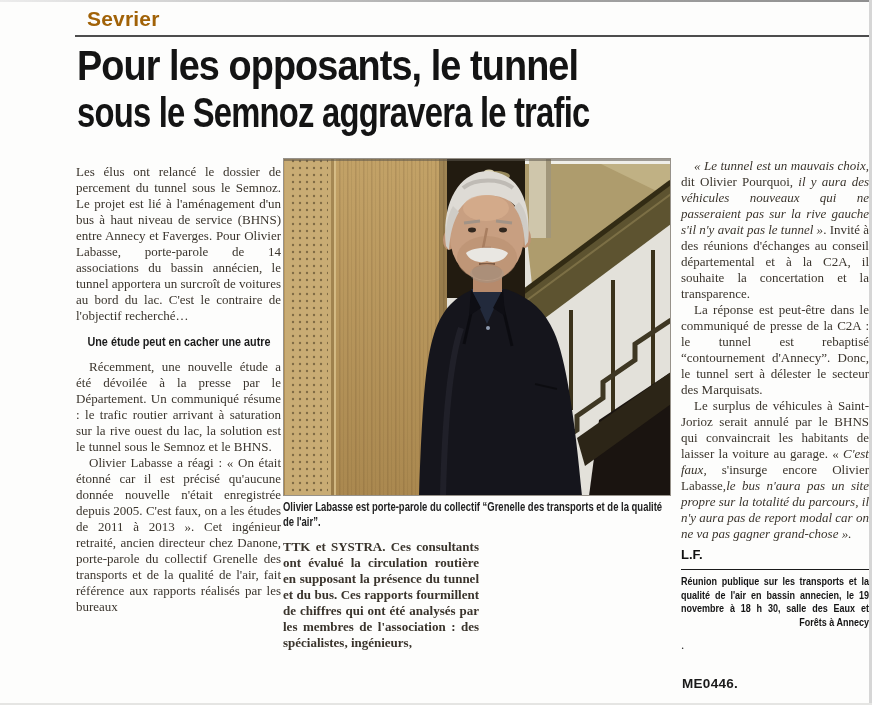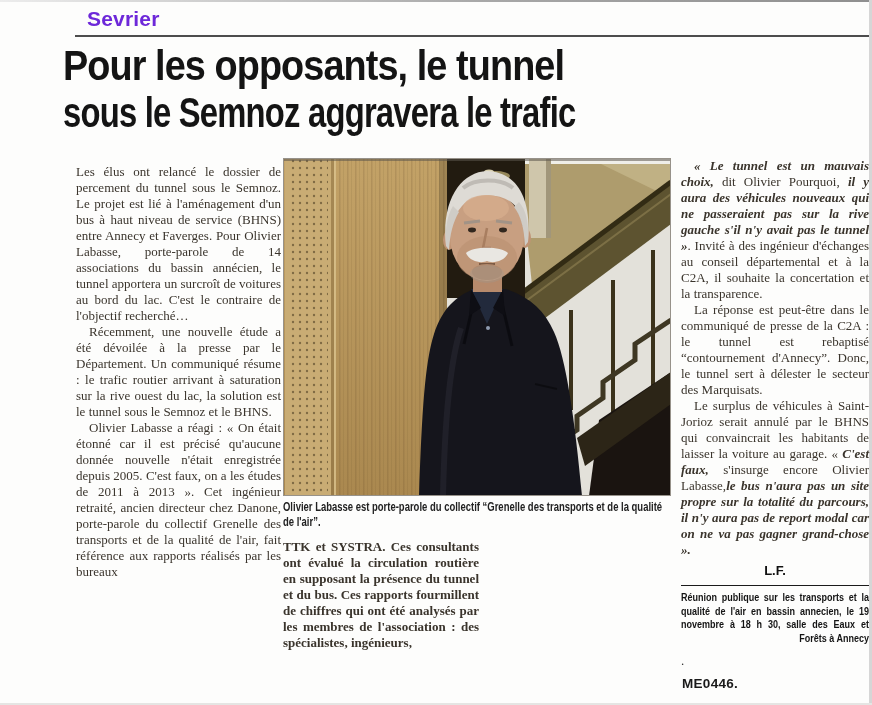--- a/index.html
+++ b/index.html
@@ -5,47 +5,47 @@
   html,body{margin:0;padding:0;background:#ffffff;}
   .page{position:relative;width:872px;height:705px;background:#fdfdfc;overflow:hidden;
         font-family:"Liberation Serif",serif;}
   
   .scan-top{position:absolute;top:0;left:0;width:872px;height:2px;
             background:linear-gradient(90deg,#ececec,#a8a8a8 55%,#8f8f8f);}
   .scan-right{position:absolute;top:0;right:0;width:3px;height:705px;background:#d6d6d6;}
   .scan-bottom{position:absolute;bottom:0;left:0;width:872px;height:2px;background:#e5e5e3;}
   
   .kicker{position:absolute;left:87px;top:6px;font:700 21px/26px "Liberation Sans",sans-serif;
-          color:#6d28d9;letter-spacing:.2px;}
+          color:#a16207;letter-spacing:.2px;}
   .kicker-rule{position:absolute;left:75px;top:35px;width:794px;height:2px;background:#4d4d4d;}
-  .headline{position:absolute;left:63px;top:42px;width:760px;color:#141414;
+  .headline{position:absolute;left:77px;top:42px;width:760px;color:#141414;
             font-family:"Liberation Sans",sans-serif;font-weight:700;}
   .hl-line{font-size:42px;line-height:47px;letter-spacing:-1px;white-space:nowrap;transform-origin:0 50%;}
   .hl1{transform:scaleX(.90);}
   .hl2{transform:scaleX(.78);}
   
   .col{position:absolute;color:#3a342c;font-size:13px;line-height:16px;text-align:justify;}
   .col p{margin:0;}
   .col-left{left:76px;top:164px;width:205px;}
   .col-mid1{left:283px;top:539px;width:196px;font-weight:bold;}
   .col-mid2{left:489px;top:539px;width:179px;}
   .col-right{left:681px;top:158px;width:188px;}
   .indent{text-indent:13px;}
-  .it{font-style:italic;font-weight:bold;}
+  .it{font-style:italic;}
   .subhead-block{margin:10px 0 9px;}
   .subhead{position:relative;left:50%;width:max-content;display:block;
            transform:translateX(-50%) scaleX(.8);transform-origin:center top;
            font:700 13.5px/16px "Liberation Sans",sans-serif;color:#1c1c1c;white-space:nowrap;}
   .mid-subhead{margin-top:24px;}
   
   .photo{position:absolute;left:283px;top:158px;width:388px;height:338px;}
   .caption{position:absolute;left:283px;top:500px;width:512px;transform:scaleX(.758);
            transform-origin:0 0;font:700 12.5px/15px "Liberation Sans",sans-serif;color:#222;}
   
-  .byline{text-align:center;font:700 13px/15px "Liberation Sans",sans-serif;margin-top:5px;color:#111;}
+  .byline{text-align:left;font:700 13px/15px "Liberation Sans",sans-serif;margin-top:5px;color:#111;}
   .note-rule{height:1px;background:#1b1b1b;margin:7px 0 5px;}
   .note{width:240px;transform:scaleX(.783);transform-origin:0 0;
         font:700 11.5px/13.5px "Liberation Sans",sans-serif;color:#141414;
         text-align:justify;text-align-last:right;-moz-text-align-last:right;}
   .stray{margin-top:8px;font-size:13px;color:#333;text-align:left;}
   .footer-code{position:absolute;left:646px;top:676px;
                font:700 13.5px "Liberation Sans",sans-serif;color:#1a1a1a;letter-spacing:.3px;padding-left:36px;}
 </style>
 </head>
 <body>
@@ -58,20 +58,23 @@
   <div class="kicker">Sevrier</div>
   <div class="kicker-rule"></div>
 
   <div class="headline">
     <div class="hl-line hl1">Pour les opposants, le tunnel</div>
     <div class="hl-line hl2">sous le Semnoz aggravera le trafic</div>
   </div>
 
   <div class="col col-left">
     <p class="body">Les élus ont relancé le dossier de percement du tunnel sous le Semnoz. Le projet est lié à l'aménagement d'un bus à haut niveau de service (BHNS) entre Annecy et Faverges. Pour Olivier Labasse, porte-parole de 14 associations du bassin annécien, le tunnel apportera un surcroît de voitures au bord du lac. C'est le contraire de l'objectif recherché…</p>
+    <div class="subhead-block">
+      <span class="subhead">Une étude peut en cacher une autre</span>
+    </div>
     <p class="indent">Récemment, une nouvelle étude a été dévoilée à la presse par le Département. Un communiqué résume : le trafic routier arrivant à saturation sur la rive ouest du lac, la solution est le tunnel sous le Semnoz et le BHNS.</p>
     <p class="indent">Olivier Labasse a réagi : « On était étonné car il est précisé qu'aucune donnée nouvelle n'était enregistrée depuis 2005. C'est faux, on a les études de 2011 à 2013 ». Cet ingénieur retraité, ancien directeur chez Danone, porte-parole du collectif Grenelle des transports et de la qualité de l'air, fait référence aux rapports réalisés par les bureaux</p>
   </div>
 
   <div class="photo">
     <svg viewBox="0 0 388 338" width="388" height="338" xmlns="http://www.w3.org/2000/svg">
       <defs>
         <linearGradient id="woodG" x1="0" y1="0" x2="0" y2="1">
           <stop offset="0" stop-color="#c3a267"></stop>
             <stop offset="1" stop-color="#aa884f"></stop>
@@ -146,21 +149,21 @@
     </svg>
   </div>
   <div class="caption">Olivier Labasse est porte-parole du collectif “Grenelle des transports et de la qualité de l'air”.</div>
 
   <div class="col col-mid1">
     <p>TTK et SYSTRA. Ces consultants ont évalué la circulation routière en supposant la présence du tunnel et du bus. Ces rapports fourmillent de chiffres qui ont été analysés par les membres de l'association : des spécialistes, ingénieurs,</p>
   </div>
 
 
   <div class="col col-right">
-    <p class="indent"><span class="it">« Le tunnel est un mauvais choix, </span><span>dit Olivier Pourquoi, </span><span class="it">il y aura des véhicules nouveaux qui ne passeraient pas sur la rive gauche s'il n'y avait pas le tunnel »</span><span>. Invité à des ingénieur d'échanges au conseil départemental et à la C2A, il souhaite la concertation et la transparence.</span></p>
+    <p class="indent"><span class="it">« Le tunnel est un mauvais choix, </span><span>dit Olivier Pourquoi, </span><span class="it">il y aura des véhicules nouveaux qui ne passeraient pas sur la rive gauche s'il n'y avait pas le tunnel »</span><span>. Invité à des réunions d'échanges au conseil départemental et à la C2A, il souhaite la concertation et la transparence.</span></p>
     <p class="indent">La réponse est peut-être dans le communiqué de presse de la C2A : le tunnel est rebaptisé “contournement d'Annecy”. Donc, le tunnel sert à délester le secteur des Marquisats.</p>
     <p class="indent"><span>Le surplus de véhicules à Saint-Jorioz serait annulé par le BHNS qui convaincrait les habitants de laisser la voiture au garage. « </span><span class="it">C'est faux, </span><span>s'insurge encore Olivier Labasse,</span><span class="it">le bus n'aura pas un site propre sur la totalité du parcours, il n'y aura pas de report modal car on ne va pas gagner grand-chose ».</span></p>
     <div class="byline">L.F.</div>
     <div class="note-rule"></div>
     <div class="note">Réunion publique sur les transports et la qualité de l'air en bassin annecien, le 19 novembre à 18 h 30, salle des Eaux et Forêts à Annecy</div>
     <div class="stray">.</div>
   </div>
 
   <div class="footer-code">ME0446.</div>
 </div>

